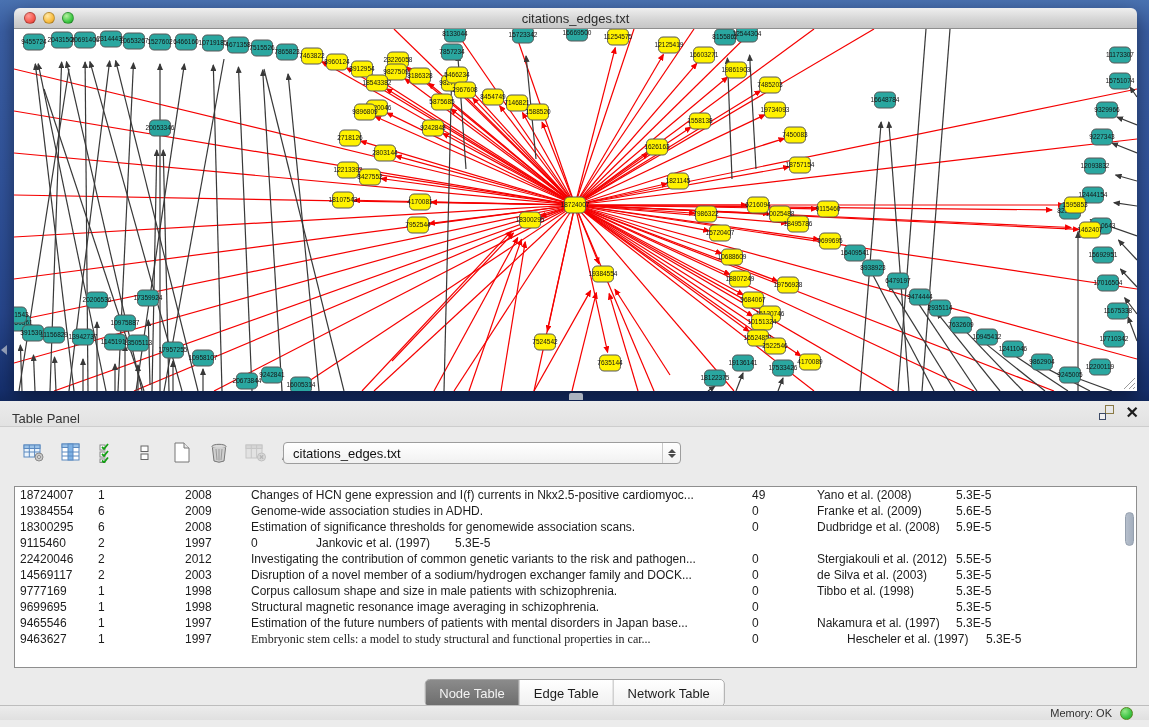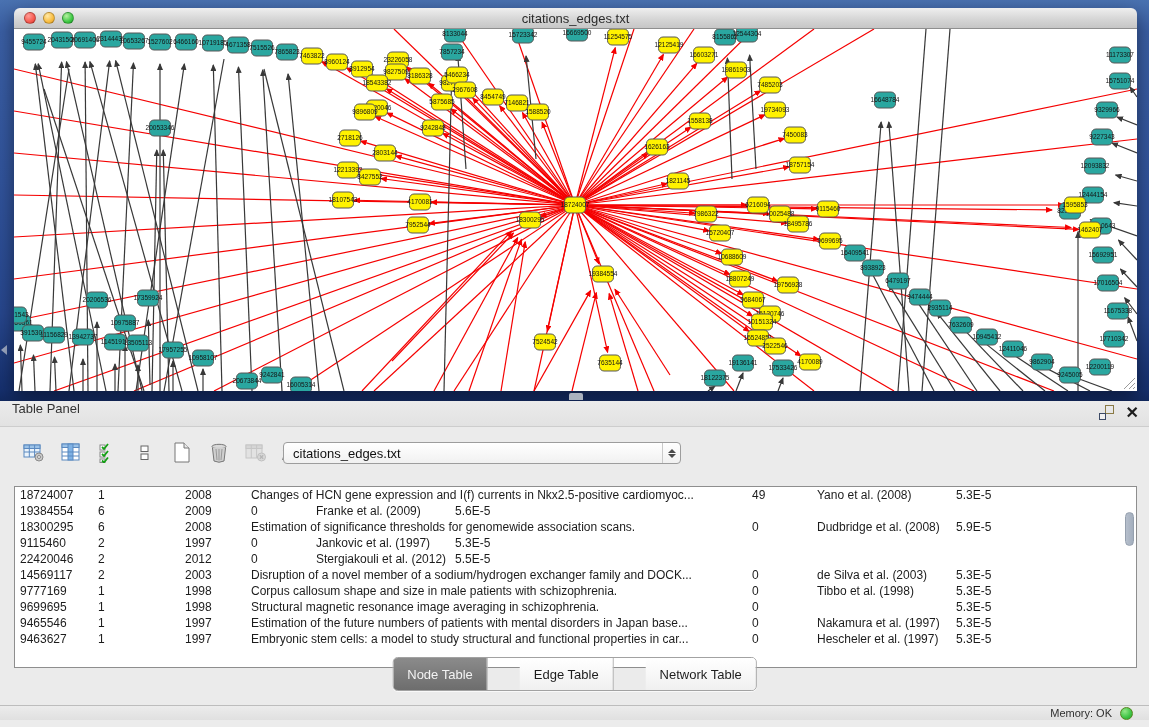--- a/index.html
+++ b/index.html
@@ -31,21 +31,21 @@
   .canvas-wrap svg { display:block; }
   .resize-grip { position:absolute; right:2px; bottom:2px; width:14px; height:14px;
     background:
       linear-gradient(135deg, transparent 0 58%, #9a9a9a 58% 63%, transparent 63%),
       linear-gradient(135deg, transparent 0 75%, #9a9a9a 75% 80%, transparent 80%),
       linear-gradient(135deg, transparent 0 90%, #9a9a9a 90% 95%, transparent 95%); }
 
   
   .panel-header { position:absolute; left:0; top:401px; width:1149px; height:26px;
     background:linear-gradient(180deg,#ebebeb,#e2e2e2); border-bottom:1px solid #cdcdcd;
-    display:flex; align-items:flex-start; }
+    display:flex; align-items:flex-end; }
   .panel-header .ph-title { margin-left:12px; font-size:13px; color:#333; }
   .ph-controls { position:absolute; right:10px; top:4px; display:flex; align-items:center; gap:12px; }
   .float-icon { position:relative; width:15px; height:15px; }
   .float-icon .sq-back { position:absolute; right:0; top:0; width:9px; height:9px; border:1.5px solid #8a7a45; background:transparent; }
   .float-icon .sq-front { position:absolute; left:0; bottom:0; width:7px; height:7px; border:1.5px solid #3c4a66; background:#f0f0f0; }
   .close-x { font-size:16px; font-weight:bold; color:#1c1c1c; line-height:15px; cursor:default; }
 
   
   .panel-body { position:absolute; left:0; top:427px; width:1149px; height:278px; background:#ebebeb; }
 
@@ -74,23 +74,23 @@
     border-bottom:1px solid #8fafc2; font-size:12px; color:#1a1a1a;
     display:flex; align-items:center; justify-content:center;
     white-space:nowrap; overflow:hidden; }
   .trow { display:flex; height:16px; }
   .td { font-size:12px; color:#1c1c1c; padding-left:5px; white-space:nowrap; overflow:hidden;
     display:flex; align-items:center; }
   .vscroll { position:absolute; right:2px; top:25px; width:9px; height:34px;
     background:linear-gradient(90deg,#b6bfcc,#a3aebd); border:1px solid #95a0ae; border-radius:5px; }
 
   
-  .seg-tabs { position:absolute; left:50%; transform:translateX(-50%); top:230px; height:34px;
+  .seg-tabs { position:absolute; left:50%; transform:translateX(-50%); top:252px; height:28px;
     display:flex; border:1px solid #a2a2a2; border-radius:5px; overflow:hidden;
-    box-shadow:0 1px 0 rgba(255,255,255,.7);gap:32px; }
+    box-shadow:0 1px 0 rgba(255,255,255,.7); }
   .seg { padding:0 14px; font-size:13px; display:flex; align-items:center;
     background:linear-gradient(180deg,#ffffff,#f0f0f0); color:#1d1d1d; border-right:1px solid #b5b5b5; }
   .seg:last-child { border-right:none; }
   .seg.selected { background:linear-gradient(180deg,#8b8b8b,#6d6d6d); color:#f3f3f3; }
 
   
   .statusbar { position:absolute; left:0; top:705px; width:1149px; height:15px;
     background:linear-gradient(180deg,#ececec,#e0e0e0); border-top:1px solid #bdbdbd;
     display:flex; align-items:center; justify-content:flex-end; }
   .mem-label { font-size:11px; color:#2e2e2e; margin-right:8px; }
@@ -866,20 +866,21 @@
           <div class="td" style="width: 66px;">2008</div>
           <div class="td" style="width: 501px;">Changes of HCN gene expression and I(f) currents in Nkx2.5-positive cardiomyoc...</div>
           <div class="td" style="width: 65px;">49</div>
           <div class="td" style="width: 139px;">Yano et al. (2008)</div>
           <div class="td" style="width: 143px;">5.3E-5</div>
         </div>
         <div class="trow">
           <div class="td" style="width: 78px;">19384554</div>
           <div class="td" style="width: 87px;">6</div>
           <div class="td" style="width: 66px;">2009</div>
+          <div class="td" style="width: 501px;">Genome-wide association studies in ADHD.</div>
           <div class="td" style="width: 65px;">0</div>
           <div class="td" style="width: 139px;">Franke et al. (2009)</div>
           <div class="td" style="width: 143px;">5.6E-5</div>
         </div>
         <div class="trow">
           <div class="td" style="width: 78px;">18300295</div>
           <div class="td" style="width: 87px;">6</div>
           <div class="td" style="width: 66px;">2008</div>
           <div class="td" style="width: 501px;">Estimation of significance thresholds for genomewide association scans.</div>
           <div class="td" style="width: 65px;">0</div>
@@ -891,20 +892,21 @@
           <div class="td" style="width: 87px;">2</div>
           <div class="td" style="width: 66px;">1997</div>
           <div class="td" style="width: 65px;">0</div>
           <div class="td" style="width: 139px;">Jankovic et al. (1997)</div>
           <div class="td" style="width: 143px;">5.3E-5</div>
         </div>
         <div class="trow">
           <div class="td" style="width: 78px;">22420046</div>
           <div class="td" style="width: 87px;">2</div>
           <div class="td" style="width: 66px;">2012</div>
+          <div class="td" style="width: 501px;">Investigating the contribution of common genetic variants to the risk and pathogen...</div>
           <div class="td" style="width: 65px;">0</div>
           <div class="td" style="width: 139px;">Stergiakouli et al. (2012)</div>
           <div class="td" style="width: 143px;">5.5E-5</div>
         </div>
         <div class="trow">
           <div class="td" style="width: 78px;">14569117</div>
           <div class="td" style="width: 87px;">2</div>
           <div class="td" style="width: 66px;">2003</div>
           <div class="td" style="width: 501px;">Disruption of a novel member of a sodium/hydrogen exchanger family and DOCK...</div>
           <div class="td" style="width: 65px;">0</div>
@@ -935,23 +937,23 @@
           <div class="td" style="width: 66px;">1997</div>
           <div class="td" style="width: 501px;">Estimation of the future numbers of patients with mental disorders in Japan base...</div>
           <div class="td" style="width: 65px;">0</div>
           <div class="td" style="width: 139px;">Nakamura et al. (1997)</div>
           <div class="td" style="width: 143px;">5.3E-5</div>
         </div>
         <div class="trow">
           <div class="td" style="width: 78px;">9463627</div>
           <div class="td" style="width: 87px;">1</div>
           <div class="td" style="width: 66px;">1997</div>
-          <div class="td" style="width: 501px;">Embryonic stem cells: a model to study structural and functional properties in car...</div>
+          <div class="td" style="width: 501px; font-family: Liberation Serif, serif;">Embryonic stem cells: a model to study structural and functional properties in car...</div>
           <div class="td" style="width: 65px;">0</div>
-          <div class="td" style="width: 139px;">Hescheler et al. (1997)</div>
+          <div class="td" style="width: 139px; margin-left: 30px;">Hescheler et al. (1997)</div>
           <div class="td" style="width: 143px;">5.3E-5</div>
         </div>
       </div>
     <div class="vscroll"></div>
   </div>
 
   <div class="seg-tabs" id="seg-tabs">
       <div class="seg selected">Node Table</div>
       <div class="seg">Edge Table</div>
       <div class="seg">Network Table</div>

